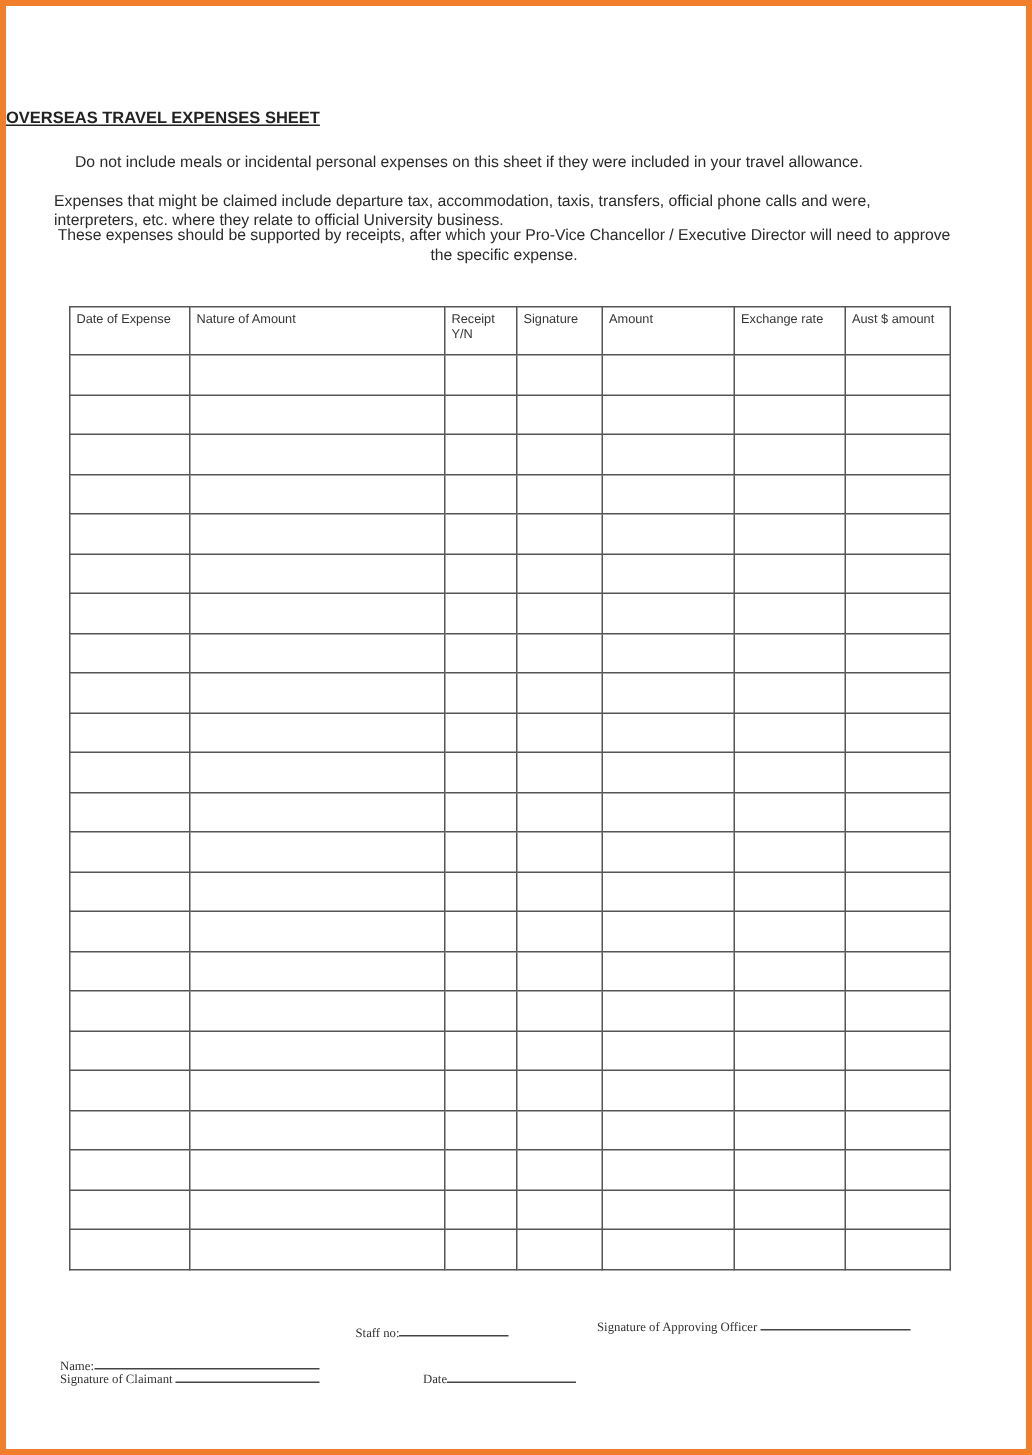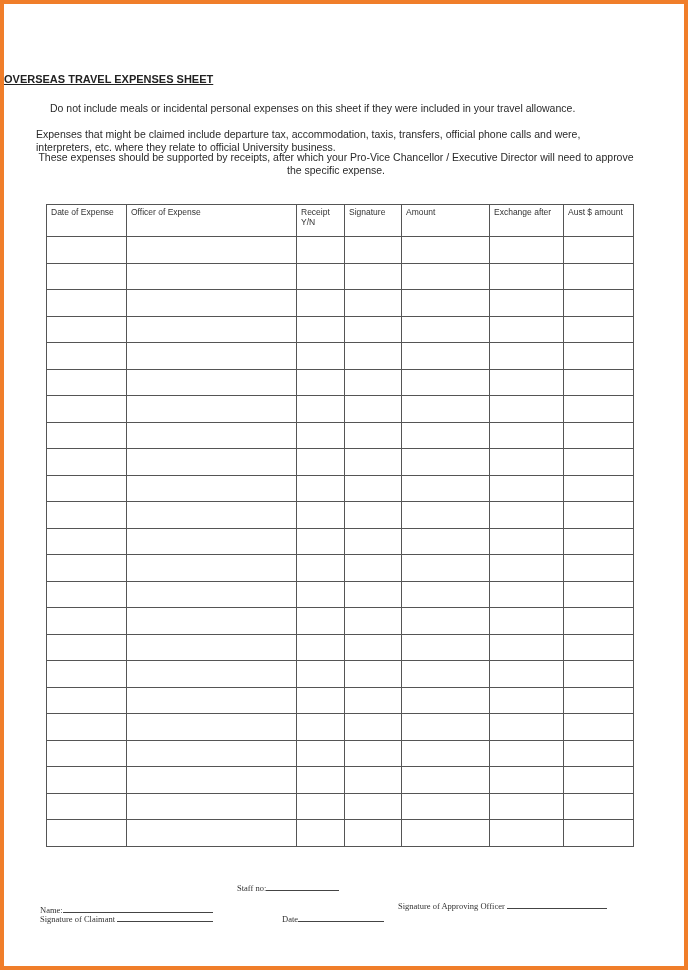--- a/index.html
+++ b/index.html
@@ -41,25 +41,25 @@
       <col style="width: 170px;">
       <col style="width: 48px;">
       <col style="width: 57px;">
       <col style="width: 88px;">
       <col style="width: 74px;">
       <col style="width: 70px;">
     </colgroup>
   <thead>
     <tr>
       <th>Date of Expense</th>
-      <th>Officer of Expense</th>
+      <th>Nature of Amount</th>
       <th>Receipt Y/N</th>
       <th>Signature</th>
       <th>Amount</th>
-      <th>Exchange after</th>
+      <th>Exchange rate</th>
       <th>Aust $ amount</th>
     </tr>
   </thead>
   <tbody id="rows">
       <tr>
         <td></td>
         <td></td>
         <td></td>
         <td></td>
         <td></td>
@@ -266,21 +266,21 @@
       </tr>
     </tbody>
 </table>
 
 <div class="footer" style="left:36px; top:900px;">
   <span>Name:</span><span class="line" style="width:150px"></span>
 </div>
 <div class="footer" style="left:233px; top:878px;text-align:center;">
   <span>Staff no:</span><span class="line" style="width:73px"></span>
 </div>
-<div class="footer" style="left:394px; top:896px;">
+<div class="footer" style="left:394px; top:874px;">
   <span>Signature of Approving Officer</span> <span class="line" style="width:100px"></span>
 </div>
 <div class="footer" style="left:36px; top:909px;">
   <span>Signature of Claimant</span> <span class="line" style="width:96px"></span>
 </div>
 <div class="footer" style="left:278px; top:909px;">
   <span>Date</span><span class="line" style="width:86px"></span>
 </div>
 
 </body></html>

